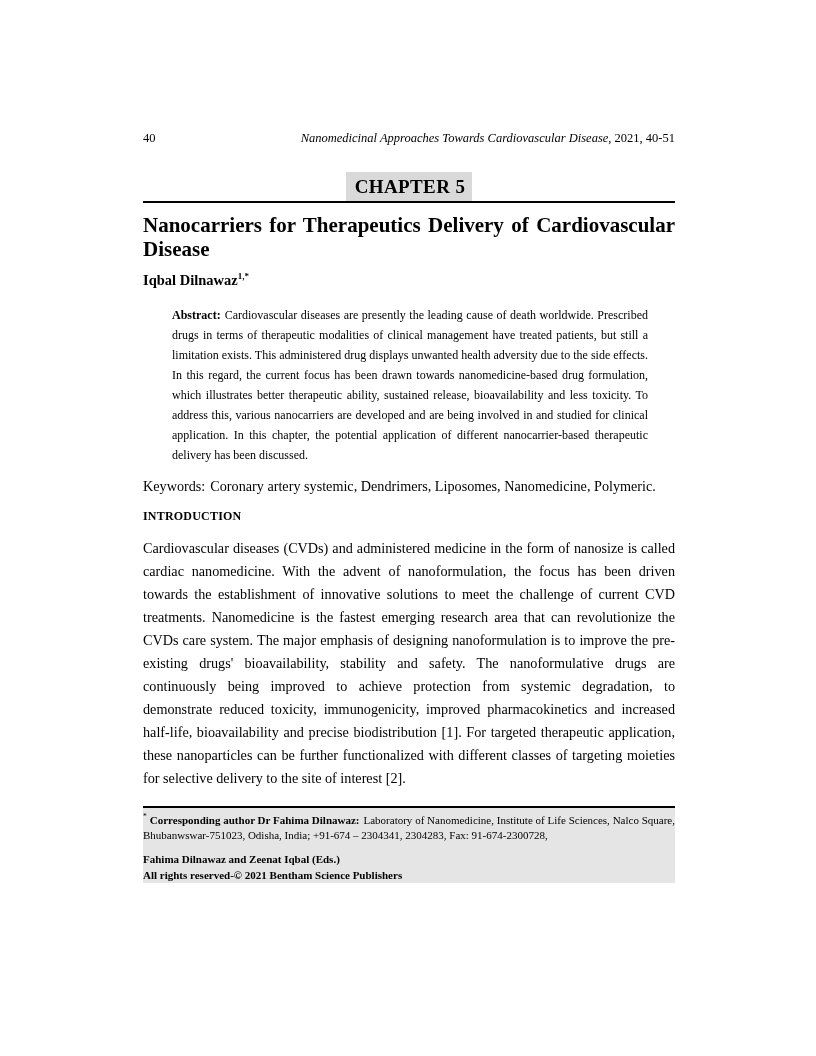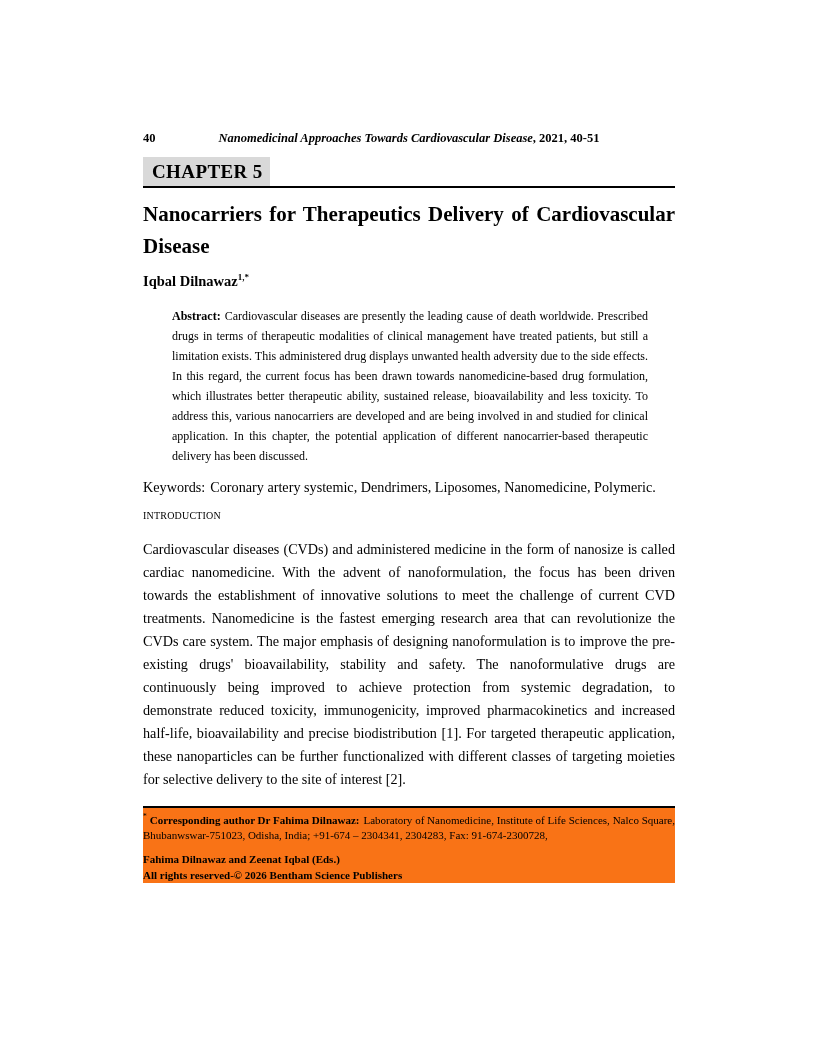--- a/index.html
+++ b/index.html
@@ -11,49 +11,49 @@
     color: #000000;
     overflow: hidden;
   }
   .page { padding: 131px 141px 0 143px; }
 
   
   .running-header {
     position: relative;
     height: 17px;
     font-size: 12.5px;
-    font-weight: bold;
+    font-weight: normal;
   }
   .page-number { position: absolute; left: 0; top: 0; }
-  .running-title { text-align: center; }
+  .running-title { text-align: right; }
   .running-title .ital { font-style: italic; }
 
   
   .chapter-row {
-    margin-top: 9px;
-    text-align: left;
+    margin-top: 24px;
+    text-align: center;
     border-bottom: 2.2px solid #000;
     padding-bottom: 8px;
     height: 31px;
   }
   .chapter-badge {
     display: inline-block;
     font-size: 19px;
     font-weight: bold;
     letter-spacing: 0.4px;
     padding: 3px 7px 2px 9px;
     line-height: 24px;
   }
 
   
   .article-title {
     margin-top: 10px;
     font-size: 21px;
     font-weight: bold;
-    line-height: 32px;
+    line-height: 24px;
     text-align: justify;
   }
   .author-line { margin-top: 11px; font-size: 14.5px; font-weight: bold; height: 19px; }
   .author-line sup { font-size: 9px; vertical-align: super; line-height: 0; }
   .affiliation {
     margin-top: 5px;
     font-size: 13px;
     font-style: italic;
     line-height: 21px;
     text-align: justify;
@@ -74,37 +74,37 @@
     margin-top: 11px;
     font-size: 14.2px;
     line-height: 21px;
     text-align: justify;
   }
   .keywords .lbl { font-weight: normal; margin-right: 5px; }
 
   
   .section-heading {
     margin-top: 12px;
-    font-size: 10px;
-    font-weight: normal;
+    font-size: 12px;
+    font-weight: bold;
     letter-spacing: 0.2px;
     height: 19px;
   }
   .body-paragraph {
     margin-top: 9px;
     font-size: 14.2px;
     line-height: 23px;
     text-align: justify;
   }
 
   
   .footnote-area {
     position: absolute;
     left: 143px; right: 141px; top: 806px;
-    background: #f97316;
+    background: #e5e5e5;
     border-top: 2px solid #000;
     padding-top: 5px;
   }
   .footnote {
     font-size: 11px;
     line-height: 15px;
     text-align: justify;
   }
   .footnote sup { font-size: 7.5px; vertical-align: super; line-height: 0; margin-right: 3px; }
   .footnote .lbl { font-weight: bold; margin-right: 4px; }
@@ -145,15 +145,15 @@
 
   <p class="body-paragraph">Cardiovascular diseases (CVDs) and administered medicine in the form of nanosize is called cardiac nanomedicine. With the advent of nanoformulation, the focus has been driven towards the establishment of innovative solutions to meet the challenge of current CVD treatments. Nanomedicine is the fastest emerging research area that can revolutionize the CVDs care system. The major emphasis of designing nanoformulation is to improve the pre-existing drugs' bioavailability, stability and safety. The nanoformulative drugs are continuously being improved to achieve protection from systemic degradation, to demonstrate reduced toxicity, immunogenicity, improved pharmacokinetics and increased half-life, bioavailability and precise biodistribution [1]. For targeted therapeutic application, these nanoparticles can be further functionalized with different classes of targeting moieties for selective delivery to the site of interest [2].</p>
 
 </div>
 
 <div class="footnote-area">
   <div class="footnote"><sup>*</sup><span class="lbl">Corresponding author Dr Fahima Dilnawaz:</span><span>Laboratory of Nanomedicine, Institute of Life Sciences, Nalco Square, Bhubanwswar-751023, Odisha, India; +91-674 – 2304341, 2304283, Fax: 91-674-2300728,</span></div>
 
   <div class="book-footer">
     <div>Fahima Dilnawaz and Zeenat Iqbal (Eds.)</div>
-    <div>All rights reserved-© 2026 Bentham Science Publishers</div>
+    <div>All rights reserved-© 2021 Bentham Science Publishers</div>
   </div>
 </div>
 
 </body></html>

